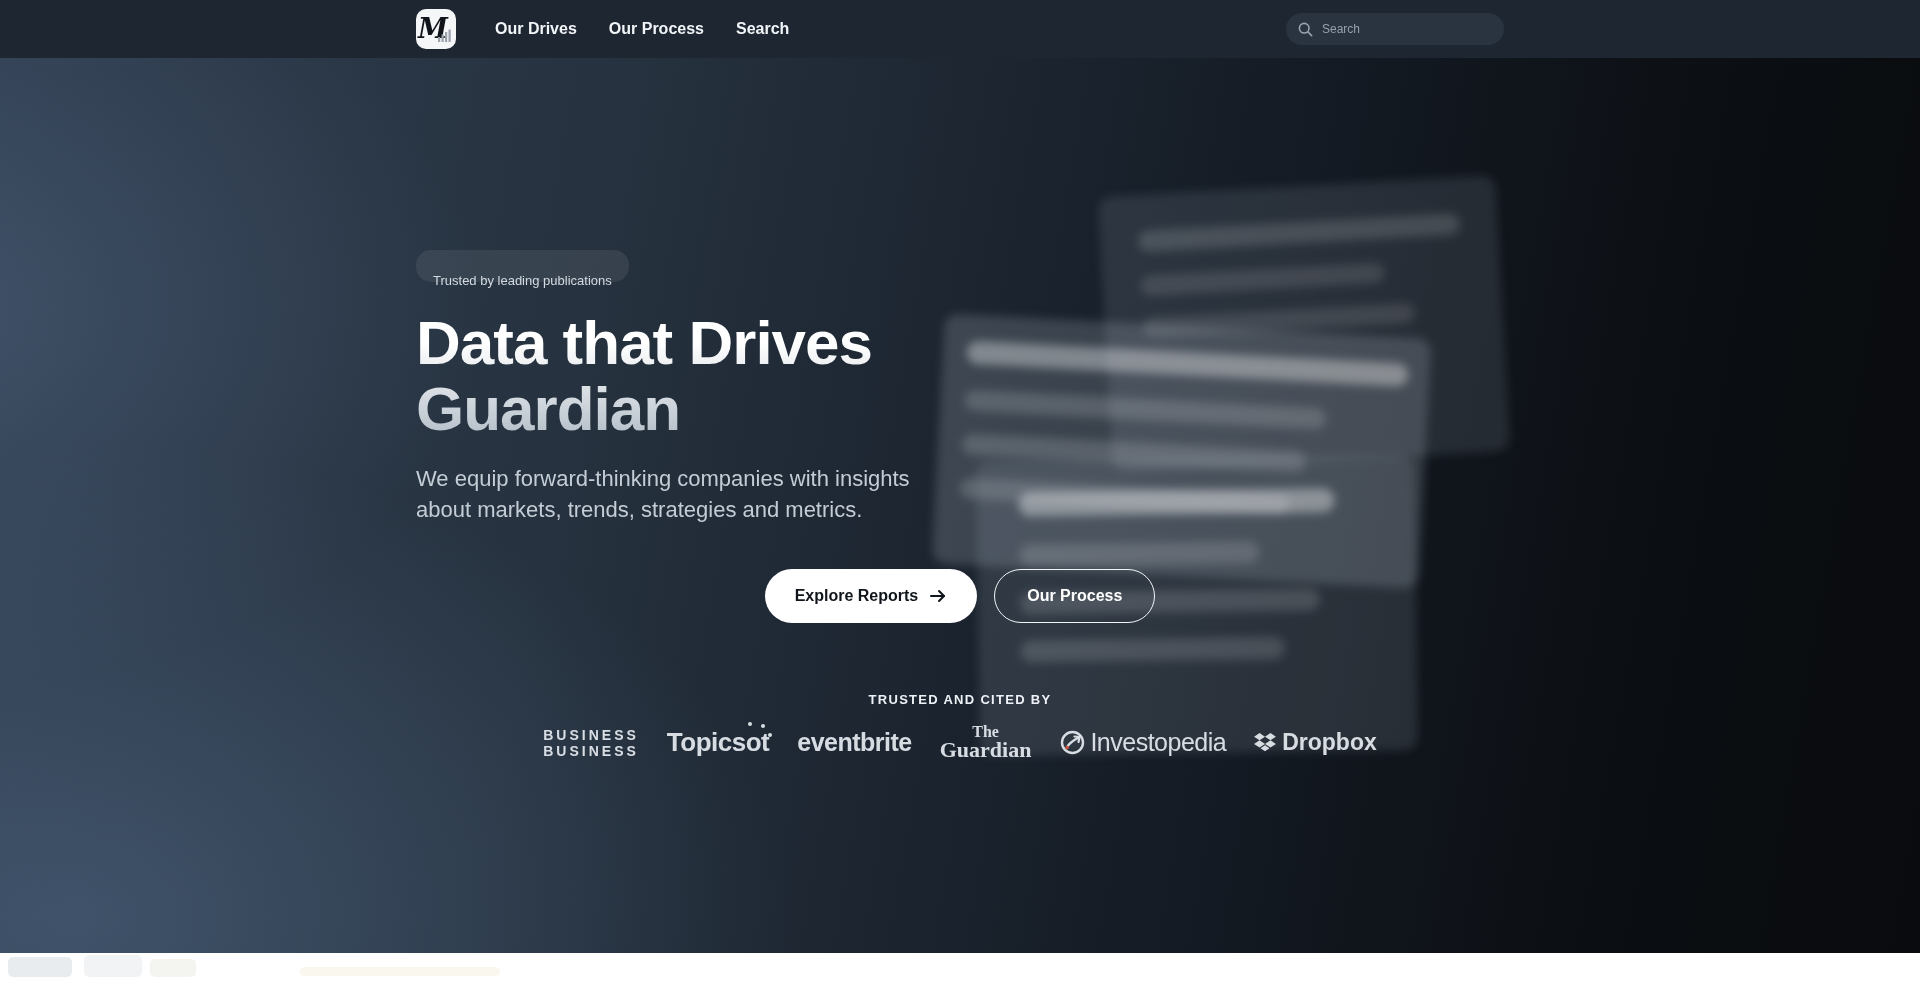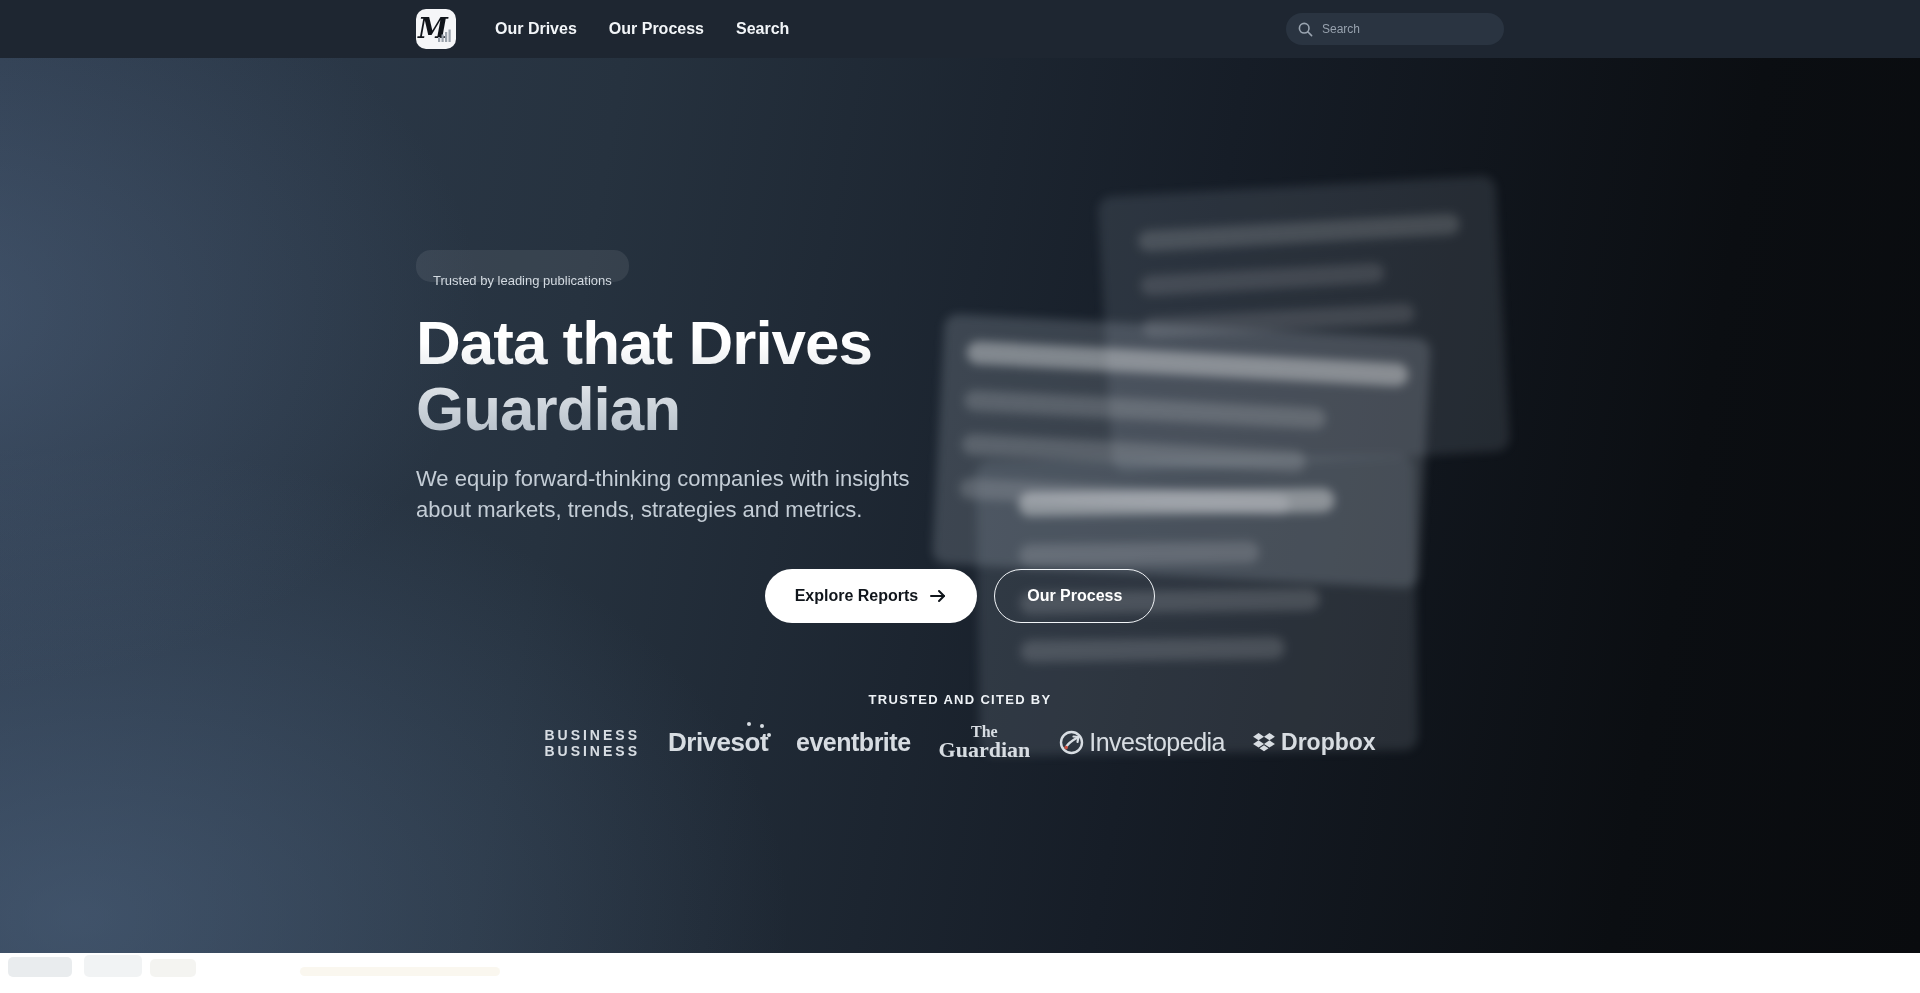--- a/index.html
+++ b/index.html
@@ -161,21 +161,21 @@
       </button>
     </div>
 
     <div class="trust-label">TRUSTED AND CITED BY</div>
 
     <div class="logo-row">
       <div class="logo-bi">
         <span>BUSINESS</span><br>
         <span>BUSINESS</span>
       </div>
-      <div class="logo-hubspot"><span>Drives</span><span class="hs-o">o</span><span>t</span></div>
+      <div class="logo-hubspot"><span>Topics</span><span class="hs-o">o</span><span>t</span></div>
       <div class="logo-eventbrite">eventbrite</div>
       <div class="logo-guardian">
         <span class="g1">The</span>
         <span class="g2">Guardian</span>
       </div>
       <div class="logo-investopedia">
         <svg width="27" height="27" viewBox="0 0 27 27">
           <circle cx="13.5" cy="13.5" r="10.5" fill="none" stroke="#e7ecf1" stroke-width="2.4"></circle>
           <path d="M8 18 C11 13, 15 11, 19.5 8.5" fill="none" stroke="#e7ecf1" stroke-width="2.4" stroke-linecap="round"></path>
           <path d="M15.5 7.5 L20.5 8 L19.5 13" fill="none" stroke="#e7ecf1" stroke-width="2.2" stroke-linecap="round" stroke-linejoin="round"></path>

